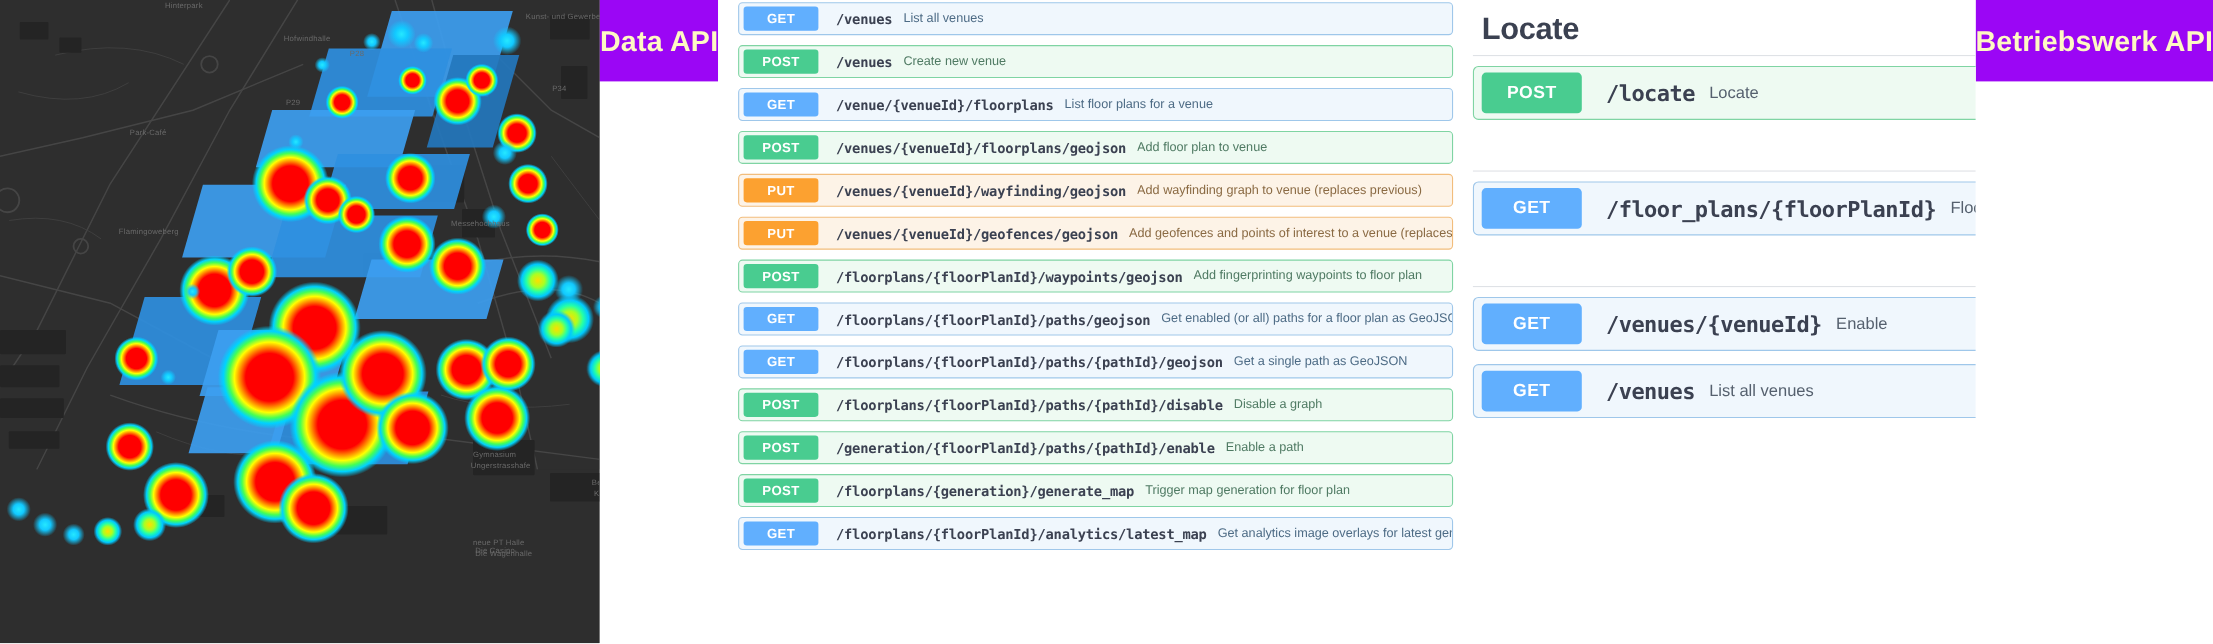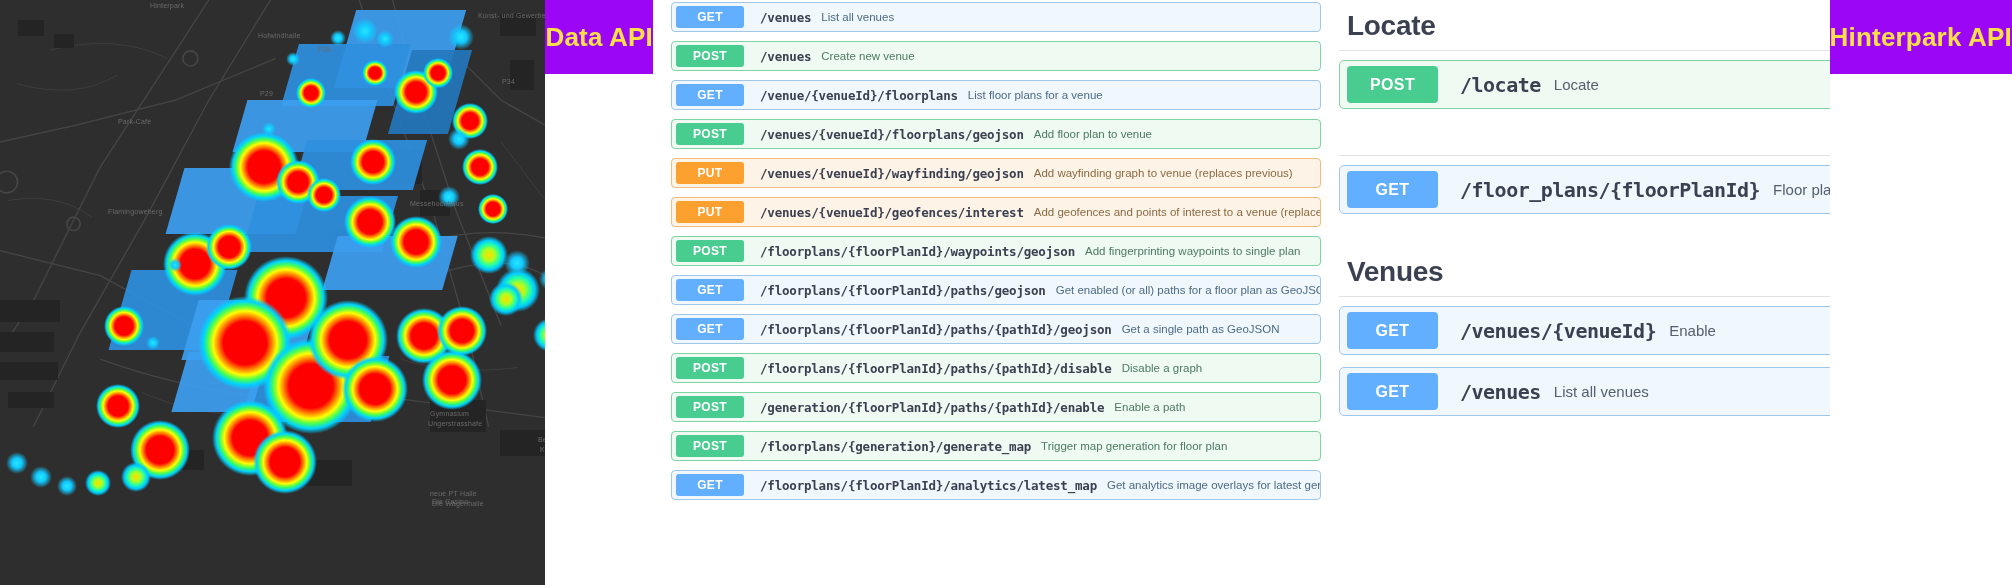--- a/index.html
+++ b/index.html
@@ -29,21 +29,21 @@
   }
   .panel-body {
     flex: 1 1 auto;
     overflow: hidden;
     position: relative;
   }
   .caption {
     flex: 0 0 auto;
     height: 74px;
     background: #9b06f5;
-    color: #fde047;
+    color: #fef9c3;
     display: flex;
     align-items: center;
     justify-content: center;
     font-size: 26px;
     font-weight: bold;
     letter-spacing: .2px;
     font-family: "Liberation Sans", sans-serif;
   }
 
   
@@ -406,27 +406,27 @@
             <span class="path">/venues/{venueId}/floorplans/geojson</span>
             <span class="desc">Add floor plan to venue</span>
           </div>
           <div class="op put">
             <span class="verb">PUT</span>
             <span class="path">/venues/{venueId}/wayfinding/geojson</span>
             <span class="desc">Add wayfinding graph to venue (replaces previous)</span>
           </div>
           <div class="op put">
             <span class="verb">PUT</span>
-            <span class="path">/venues/{venueId}/geofences/interest</span>
+            <span class="path">/venues/{venueId}/geofences/geojson</span>
             <span class="desc">Add geofences and points of interest to a venue (replaces previous)</span>
           </div>
           <div class="op post">
             <span class="verb">POST</span>
             <span class="path">/floorplans/{floorPlanId}/waypoints/geojson</span>
-            <span class="desc">Add fingerprinting waypoints to single plan</span>
+            <span class="desc">Add fingerprinting waypoints to floor plan</span>
           </div>
           <div class="op get">
             <span class="verb">GET</span>
             <span class="path">/floorplans/{floorPlanId}/paths/geojson</span>
             <span class="desc">Get enabled (or all) paths for a floor plan as GeoJSON</span>
           </div>
           <div class="op get">
             <span class="verb">GET</span>
             <span class="path">/floorplans/{floorPlanId}/paths/{pathId}/geojson</span>
             <span class="desc">Get a single path as GeoJSON</span>
@@ -466,30 +466,29 @@
             <span class="desc">Locate</span>
           </div>
           <div class="spacer-lg"></div>
           <div class="sect-rule"></div>
           <div class="rop get">
             <span class="verb">GET</span>
             <span class="path">/floor_plans/{floorPlanId}</span>
             <span class="desc">Floor plan</span>
           </div>
           <div class="spacer-lg"></div>
-          <div class="sect-title">Venues</div>
           <div class="sect-rule"></div>
           <div class="rop get">
             <span class="verb">GET</span>
             <span class="path">/venues/{venueId}</span>
             <span class="desc">Enable</span>
           </div>
           <div class="rop get">
             <span class="verb">GET</span>
             <span class="path">/venues</span>
             <span class="desc">List all venues</span>
           </div>
         </div>
     </div>
-    <div class="caption">Hinterpark API</div>
+    <div class="caption">Betriebswerk API</div>
   </div>
 
 </div>
 
 </body></html>

